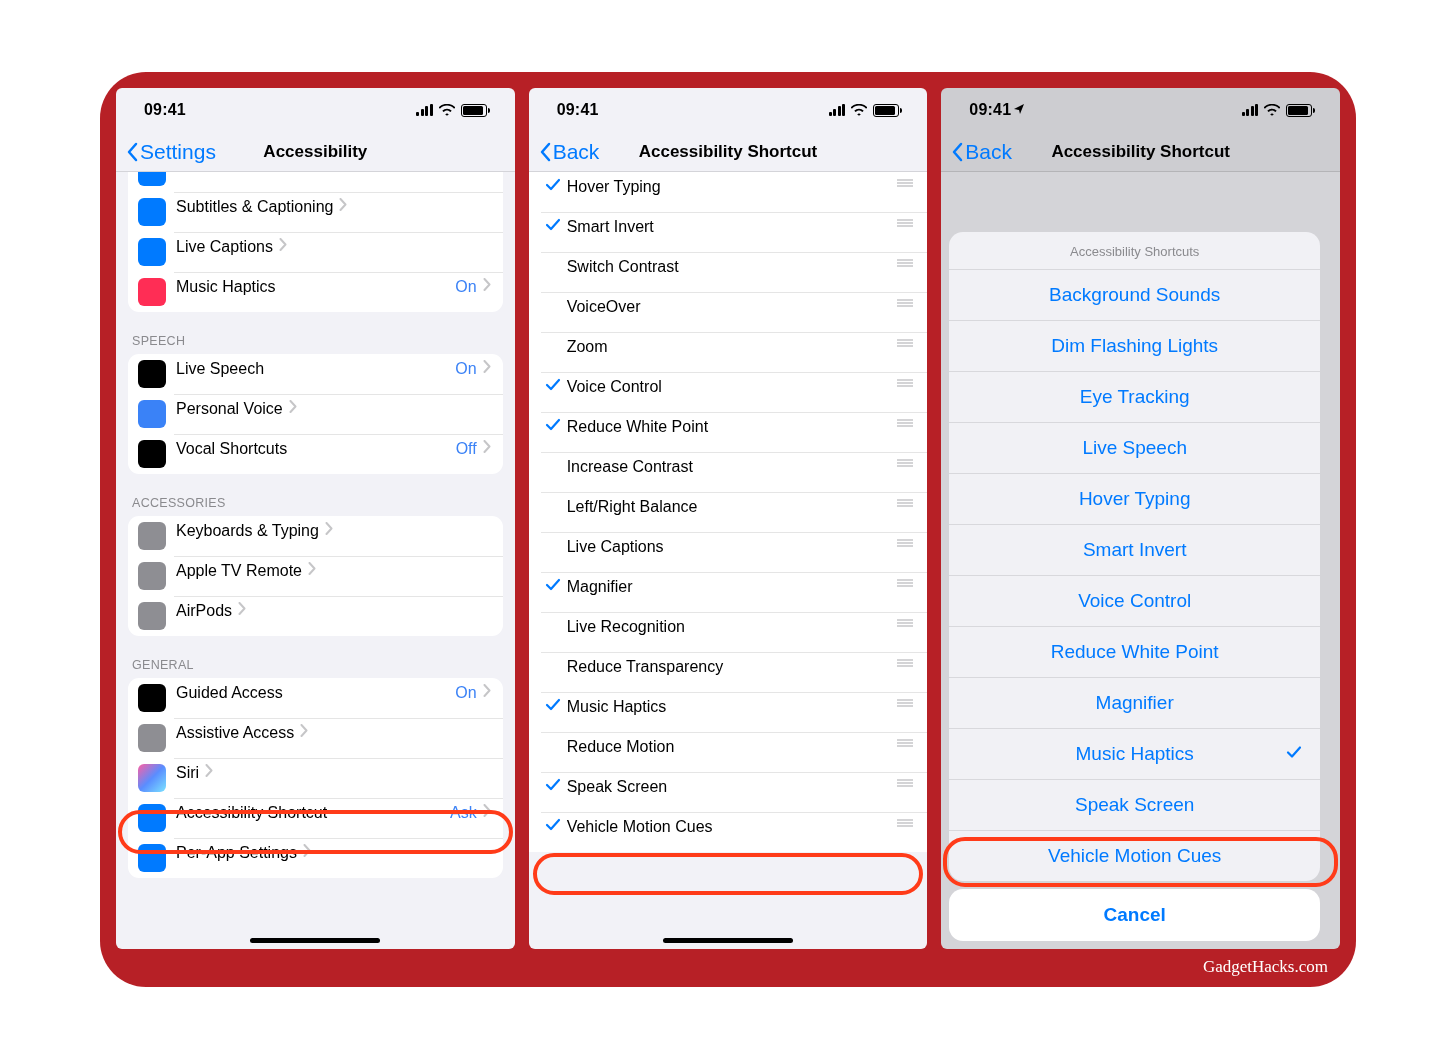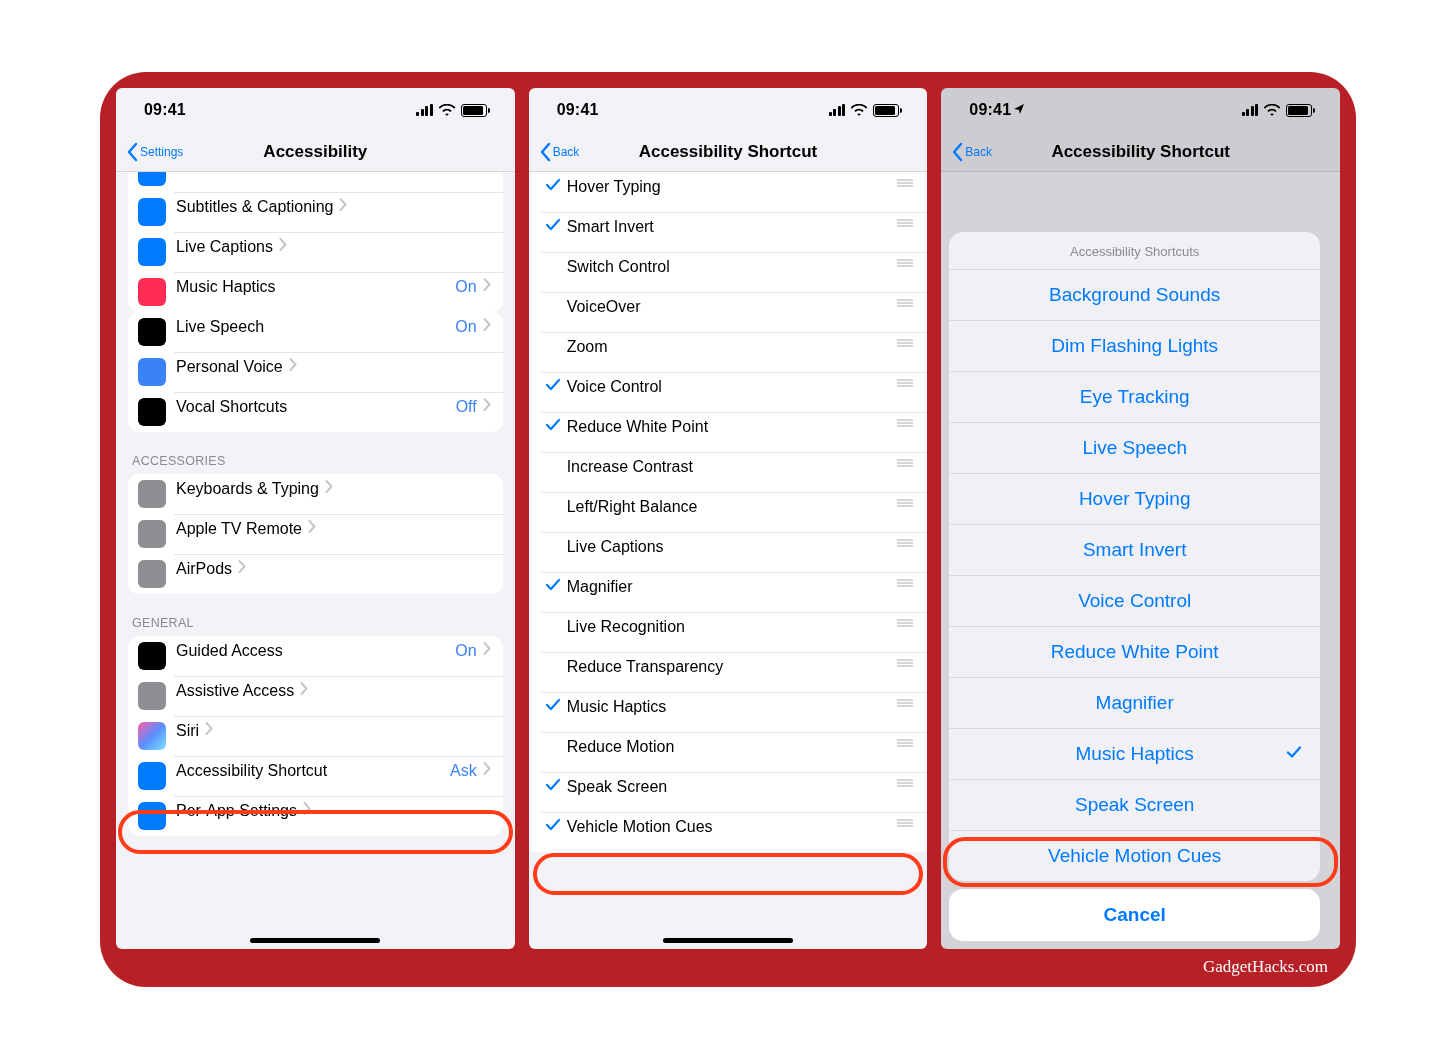--- a/index.html
+++ b/index.html
@@ -57,21 +57,21 @@
   .batt .fill{position:absolute;left:1px;top:1px;bottom:1px;width:20px;background:#000;border-radius:1.5px;}
   
   .nav {
     height: 40px;
     display:flex;
     align-items:center;
     padding: 0 6px;
     border-bottom: 1px solid rgba(0,0,0,0.12);
     position: relative;
   }
-  .nav .back { color:#007aff; font-size:12px; display:flex; align-items:center; padding: 0 4px;}
+  .nav .back { color:#007aff; font-size:21px; display:flex; align-items:center; padding: 0 4px;}
   .nav .back svg { width:12px; height:20px; margin-right:2px;}
   .nav .title { position:absolute; left:0; right:0; text-align:center; font-size:17px; font-weight:600; pointer-events:none;}
   
   .content { flex:1; overflow:hidden; position:relative;}
   .section-hdr {
     font-size:12.5px;
     color:#8a8a8e;
     text-transform:uppercase;
     padding: 22px 16px 6px;
     letter-spacing: 0.3px;
@@ -243,20 +243,21 @@
             <div class="icon ic-haptic"></div>
             <span class="row-label">Music Haptics</span>
             <span class="row-detail">On</span>
             <span class="chev">
               <svg viewBox="0 0 8 13">
                 <path d="M1.5 1l5 5.5-5 5.5" stroke="currentColor" stroke-width="2" fill="none" stroke-linecap="round" stroke-linejoin="round"></path>
               </svg>
             </span>
           </div>
         </div>
+      <div class="section-hdr">Speech</div>
       <div class="group" id="g1-speech">
           <div class="row">
             <div class="icon ic-speech"></div>
             <span class="row-label">Live Speech</span>
             <span class="row-detail">On</span>
             <span class="chev">
               <svg viewBox="0 0 8 13">
                 <path d="M1.5 1l5 5.5-5 5.5" stroke="currentColor" stroke-width="2" fill="none" stroke-linecap="round" stroke-linejoin="round"></path>
               </svg>
             </span>
@@ -422,21 +423,21 @@
             <span class="drag">
               <svg viewBox="0 0 20 10">
                 <line x1="2" y1="2" x2="18" y2="2" stroke="currentColor" stroke-width="1.5"></line>
                 <line x1="2" y1="5" x2="18" y2="5" stroke="currentColor" stroke-width="1.5"></line>
                 <line x1="2" y1="8" x2="18" y2="8" stroke="currentColor" stroke-width="1.5"></line>
               </svg>
             </span>
           </div>
           <div class="row no-icon">
             <span class="check"></span>
-            <span class="row-label">Switch Control</span>
+            <span class="row-label">Switch Contrast</span>
             <span class="drag">
               <svg viewBox="0 0 20 10">
                 <line x1="2" y1="2" x2="18" y2="2" stroke="currentColor" stroke-width="1.5"></line>
                 <line x1="2" y1="5" x2="18" y2="5" stroke="currentColor" stroke-width="1.5"></line>
                 <line x1="2" y1="8" x2="18" y2="8" stroke="currentColor" stroke-width="1.5"></line>
               </svg>
             </span>
           </div>
           <div class="row no-icon">
             <span class="check"></span>

